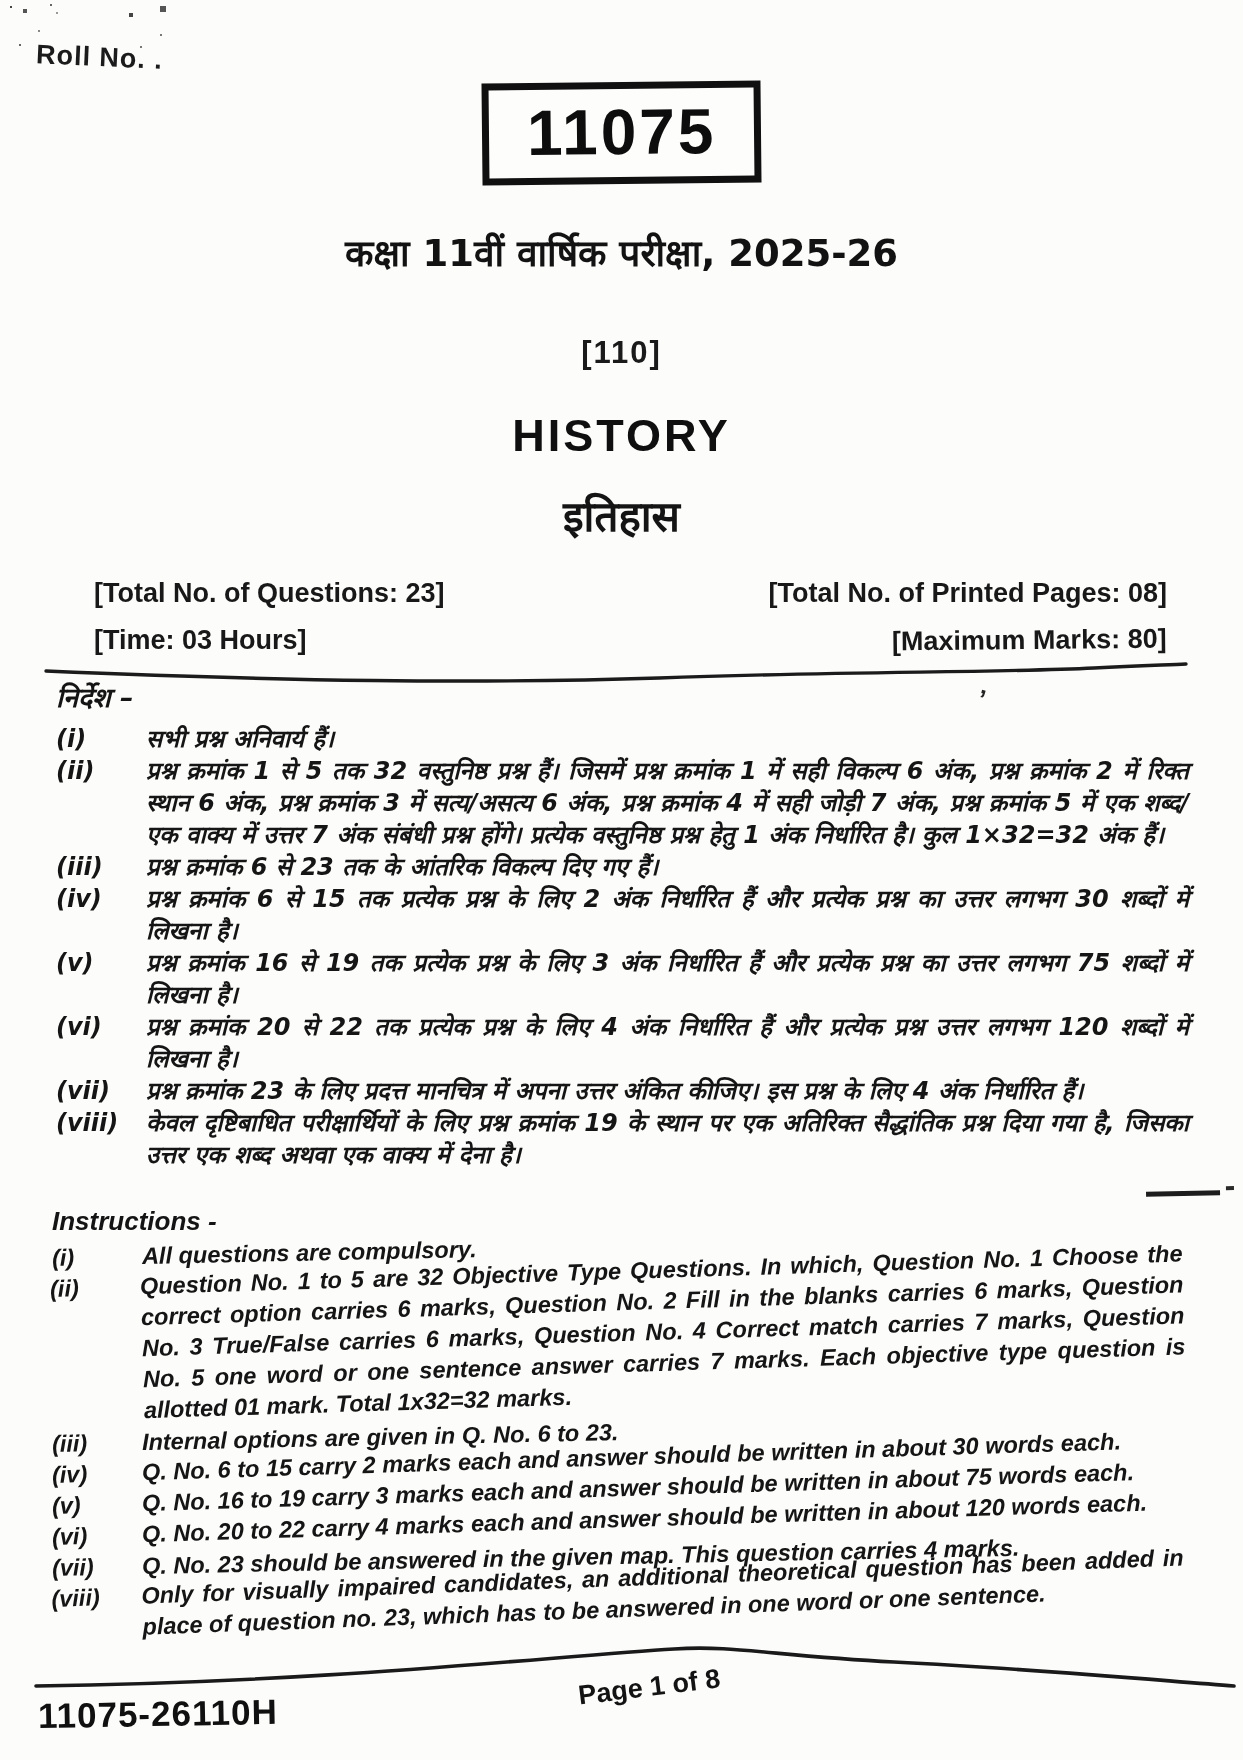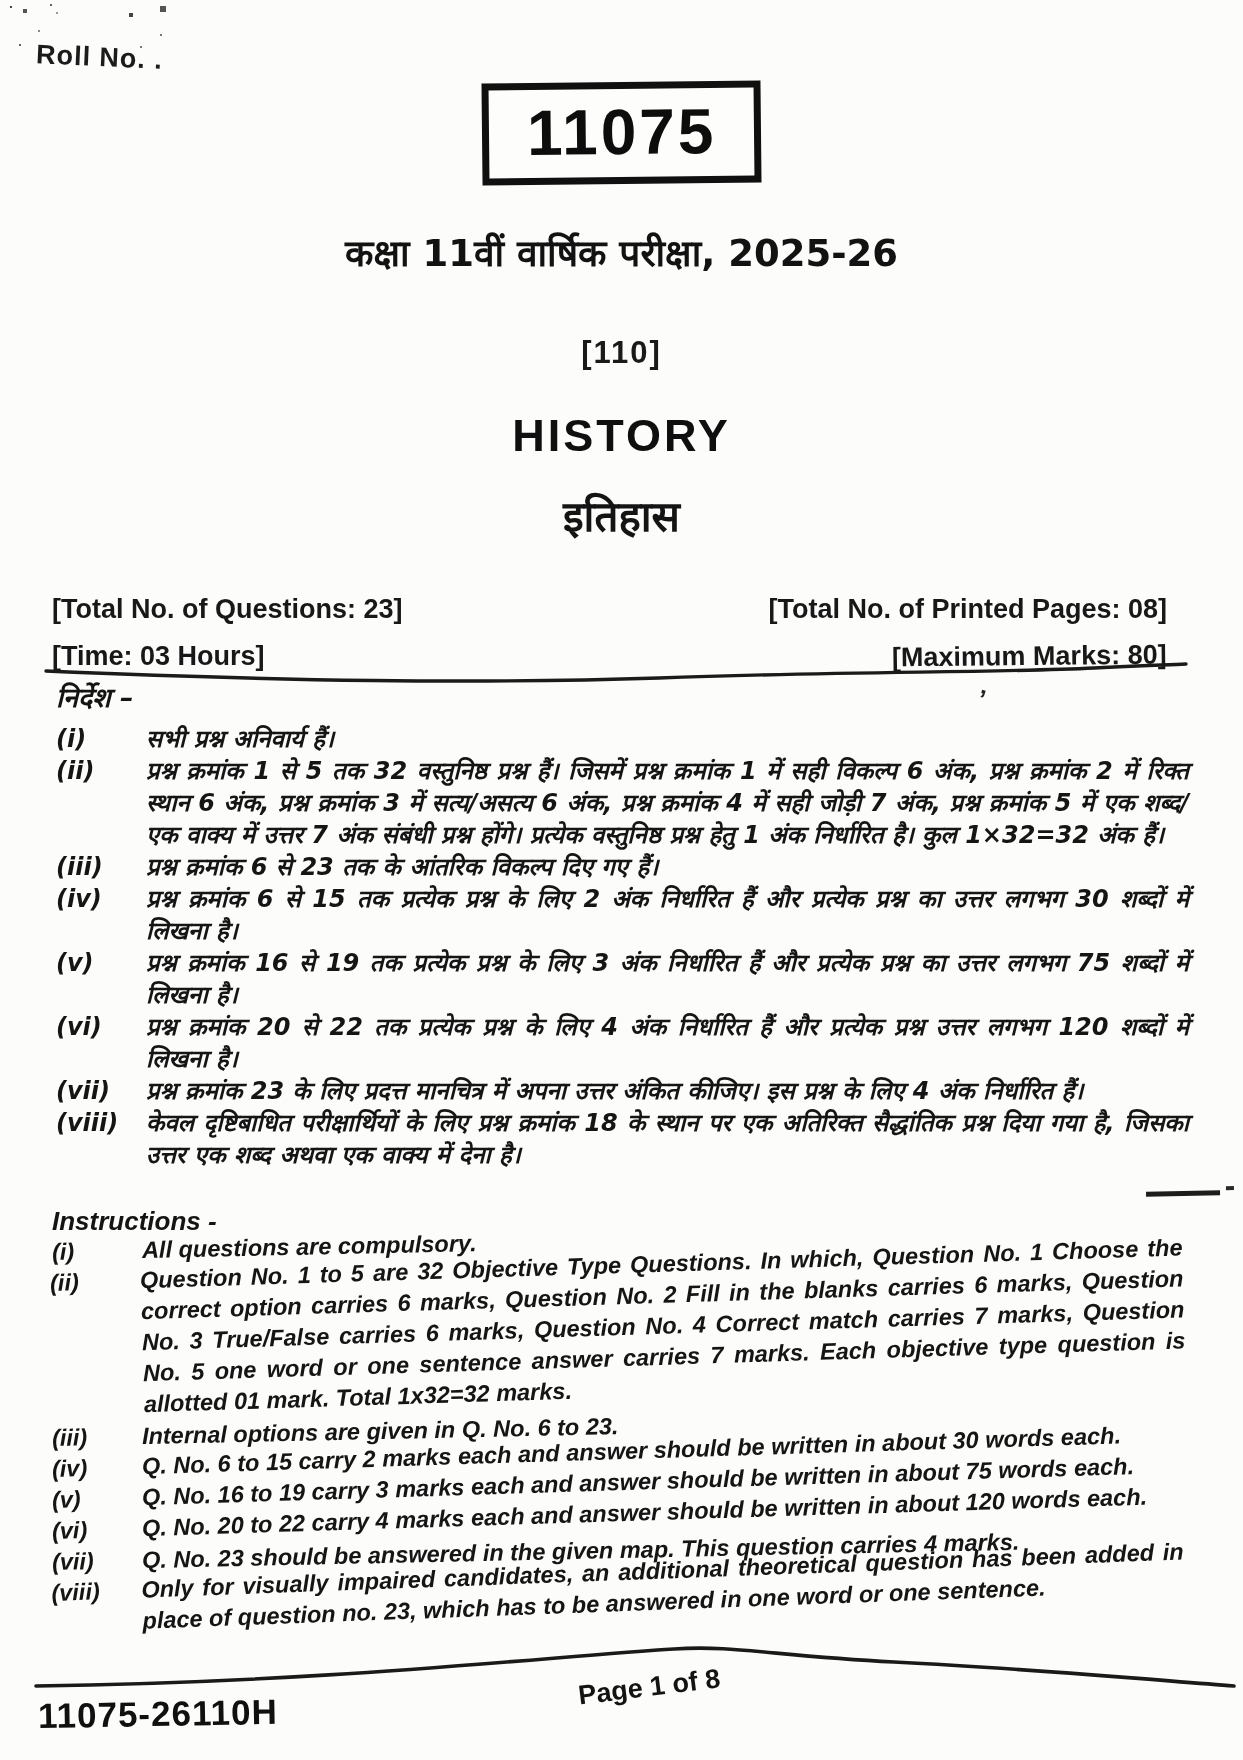--- a/index.html
+++ b/index.html
@@ -58,21 +58,21 @@
     margin-top:24px;
     font-size:42px;font-weight:600;color:#141414;
     font-family:"DejaVu Sans",sans-serif;
   }
   .version-line{
     margin-top:26px;
     font-size:29px;font-weight:400;color:#1c1c1c;
   }
   
   .meta{position:absolute;left:52px;right:76px;top:578px;}
-  .meta-row{display:flex;justify-content:space-between;align-items:flex-end;height:47px;}
+  .meta-row{display:flex;justify-content:space-between;align-items:flex-start;height:47px;margin-left:42px;}
   .meta-item{font-size:27px;font-weight:700;color:#181818;white-space:nowrap;}
   .meta-row.second .meta-item.right{transform:rotate(-0.6deg);}
   
   .divider-top{position:absolute;left:44px;top:660px;}
   .divider-bottom{position:absolute;left:34px;top:1640px;}
   .stray-tick{
     position:absolute;left:978px;top:684px;
     font-size:26px;font-weight:700;transform:rotate(14deg);color:#222;
   }
   .stray-underline{
@@ -98,20 +98,21 @@
   .hindi-block .ins-item{
     font-family:"DejaVu Sans",sans-serif;
     font-size:24px;line-height:32px;font-weight:700;font-style:italic;
     color:#151515;
   }
   .hindi-block .ins-text{text-align:justify;}
   .ins-num{font-style:italic;font-weight:700;}
   .english-block{position:absolute;left:52px;right:58px;top:1206px;}
   .english-heading{
     font-size:26px;font-weight:700;font-style:italic;color:#141414;
+    margin-bottom:6px;
   }
   .english-block .ins-item{
     font-size:23.5px;line-height:31px;font-weight:700;font-style:italic;
     color:#151515;
   }
   .english-block .ins-text{text-align:justify;}
   .tilt{transform-origin:0 50%;}
   .tilt-a{transform:rotate(-1.2deg);}
   .tilt-b{transform:rotate(-1.8deg);}
   .tilt-c{transform:rotate(-2.1deg);}
@@ -189,21 +190,21 @@
       <li class="ins-item">
         <span class="ins-num">(vi)</span>
         <span class="ins-text">प्रश्न क्रमांक 20 से 22 तक प्रत्येक प्रश्न के लिए 4 अंक निर्धारित हैं और प्रत्येक प्रश्न उत्तर लगभग 120 शब्दों में लिखना है।</span>
       </li>
       <li class="ins-item">
         <span class="ins-num">(vii)</span>
         <span class="ins-text">प्रश्न क्रमांक 23 के लिए प्रदत्त मानचित्र में अपना उत्तर अंकित कीजिए। इस प्रश्न के लिए 4 अंक निर्धारित हैं।</span>
       </li>
       <li class="ins-item">
         <span class="ins-num">(viii)</span>
-        <span class="ins-text">केवल दृष्टिबाधित परीक्षार्थियों के लिए प्रश्न क्रमांक 18 के स्थान पर एक अतिरिक्त सैद्धांतिक प्रश्न दिया गया है, जिसका उत्तर एक शब्द अथवा एक वाक्य में देना है।</span>
+        <span class="ins-text">केवल दृष्टिबाधित परीक्षार्थियों के लिए प्रश्न क्रमांक 19 के स्थान पर एक अतिरिक्त सैद्धांतिक प्रश्न दिया गया है, जिसका उत्तर एक शब्द अथवा एक वाक्य में देना है।</span>
       </li>
     </ul>
   </div>
 
   <div class="stray-underline"></div>
 
   <div class="english-block">
     <div class="english-heading">Instructions -</div>
     <ul class="ins-list">
       <li class="ins-item tilt tilt-a">

